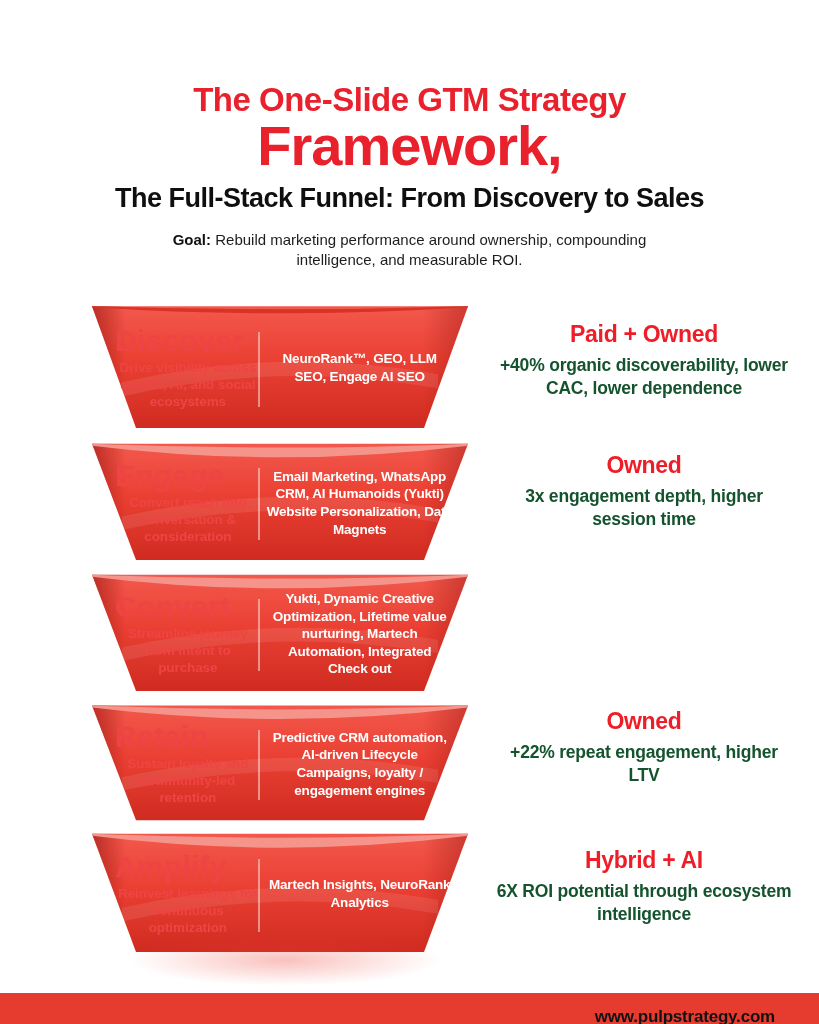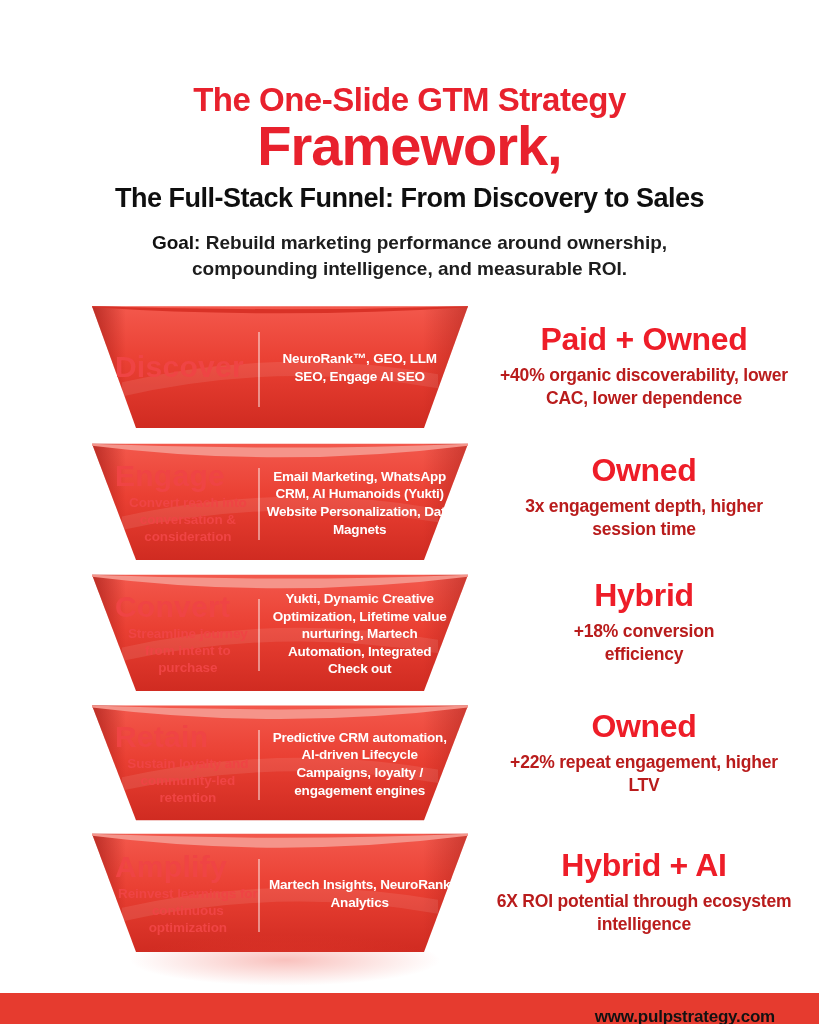--- a/index.html
+++ b/index.html
@@ -7,21 +7,21 @@
     position:relative;width:819px;height:1024px;margin:16px auto;
     background:#ffffff;overflow:hidden;
     font-family:"Liberation Sans", sans-serif;
   }
 
   
   .header{position:absolute;top:0;left:0;right:0;text-align:center;}
   .t1{margin-top:66px;color:#e8212d;font-size:33px;font-weight:bold;line-height:1.08;letter-spacing:-0.5px;}
   .t2{color:#e8212d;font-size:56px;font-weight:bold;line-height:1.0;letter-spacing:-1px;}
   .t3{margin-top:9px;color:#0f0f0f;font-size:27px;font-weight:bold;letter-spacing:-0.5px;}
-  .goal{margin:16px auto 0;width:540px;font-size:19px;line-height:1.38;color:#1d1d1d;font-weight:bold;}
+  .goal{margin:16px auto 0;width:540px;font-size:15px;line-height:1.38;color:#1d1d1d;}
   .goal b{color:#111;}
 
   
   .stage{position:absolute;left:88px;width:384px;}
   .s1{top:281px;height:134px;}
   .s2{top:419px;height:128px;}
   .s3{top:550px;height:128px;}
   .s4{top:681px;height:126px;}
   .s5{top:809px;height:130px;}
   .shape{position:absolute;inset:0;width:100%;height:100%;display:block;}
@@ -48,22 +48,22 @@
     color:#fff;font-size:13.5px;font-weight:600;line-height:1.3;letter-spacing:-0.2px;
   }
   .glow{
     position:absolute;left:128px;top:918px;width:314px;height:52px;
     background:radial-gradient(ellipse at center, rgba(236,62,50,0.32), rgba(236,62,50,0) 70%);
   }
 
   
   .annot{position:absolute;left:480px;width:328px;text-align:center;}
   .a1{top:306px;} .a2{top:437px;} .a3{top:562px;} .a4{top:693px;} .a5{top:832px;}
-  .ah{color:#ee1d28;font-size:32px;font-weight:bold;line-height:1.1;margin-bottom:7px;letter-spacing:-0.3px;text-align:center;}
-  .ab{color:#b91c1c;font-size:17.5px;font-weight:bold;line-height:1.3;margin:0 auto;letter-spacing:-0.2px;}
+  .ah{color:#ee1d28;font-size:23px;font-weight:bold;line-height:1.1;margin-bottom:7px;letter-spacing:-0.3px;text-align:center;}
+  .ab{color:#14532d;font-size:17.5px;font-weight:bold;line-height:1.3;margin:0 auto;letter-spacing:-0.2px;}
   .a1 .ab{max-width:330px;}
   .a2 .ab{max-width:250px;}
   .a3 .ab{max-width:200px;}
   .a4 .ab{max-width:300px;}
   .a5 .ab{max-width:300px;}
 
   
   .footer{
     position:absolute;left:0;right:0;bottom:0;height:47px;background:#e63b2f;
     display:flex;align-items:center;justify-content:flex-end;
@@ -101,20 +101,21 @@
 
   <div class="stage s1">
     <svg class="shape" viewBox="0 0 384 132" preserveAspectRatio="none">
       <path class="body-fill" d="M4,9 L380,9 L336,129 L48,129 Z"></path>
       <path class="edge-fill" d="M4,9 L380,9 L336,129 L48,129 Z"></path>
       <path class="rim1" d="M4,9 Q192,15 380,9 L380,10 Q192,22 4,10 Z"></path>
       <path class="gloss" d="M34,84 Q192,48 350,76 L350,90 Q192,62 34,98 Z"></path>
     </svg>
     <div class="sl">
       <div class="stitle">Discover</div>
+      <div class="sdesc">Drive visibility across search, AI, and social ecosystems</div>
     </div>
     <div class="sdiv"></div>
     <div class="sr">NeuroRank™, GEO, LLM SEO, Engage AI SEO</div>
   </div>
 
   <div class="stage s2">
     <svg class="shape" viewBox="0 0 384 132" preserveAspectRatio="none">
       <path class="body-fill" d="M4,9 L380,9 L336,129 L48,129 Z"></path>
       <path class="edge-fill" d="M4,9 L380,9 L336,129 L48,129 Z"></path>
       <path class="rim" d="M4,9 Q192,17 380,9 L380,11 Q192,35 4,11 Z"></path>
@@ -176,24 +177,20 @@
   <div class="glow"></div>
 
   <div class="annot a1">
     <div class="ah">Paid + Owned</div>
     <div class="ab">+40% organic discoverability, lower CAC, lower dependence</div>
   </div>
   <div class="annot a2">
     <div class="ah">Owned</div>
     <div class="ab">3x engagement depth, higher session time</div>
   </div>
-  <div class="annot a3">
-    <div class="ah">Hybrid</div>
-    <div class="ab">+18% conversion efficiency</div>
-  </div>
   <div class="annot a4">
     <div class="ah">Owned</div>
     <div class="ab">+22% repeat engagement, higher LTV</div>
   </div>
   <div class="annot a5">
     <div class="ah">Hybrid + AI</div>
     <div class="ab">6X ROI potential through ecosystem intelligence</div>
   </div>
 
   <div class="footer">

